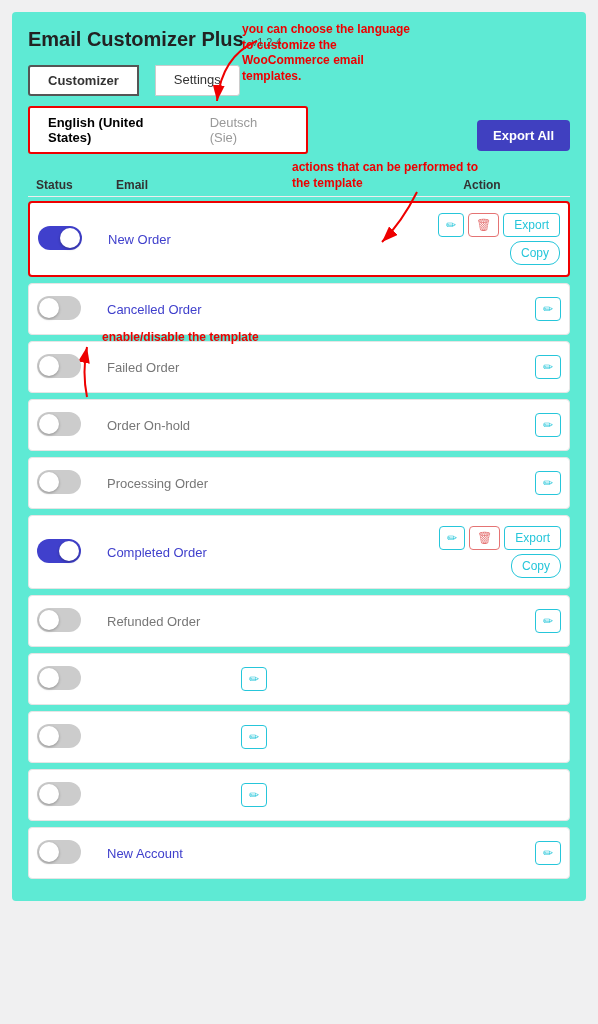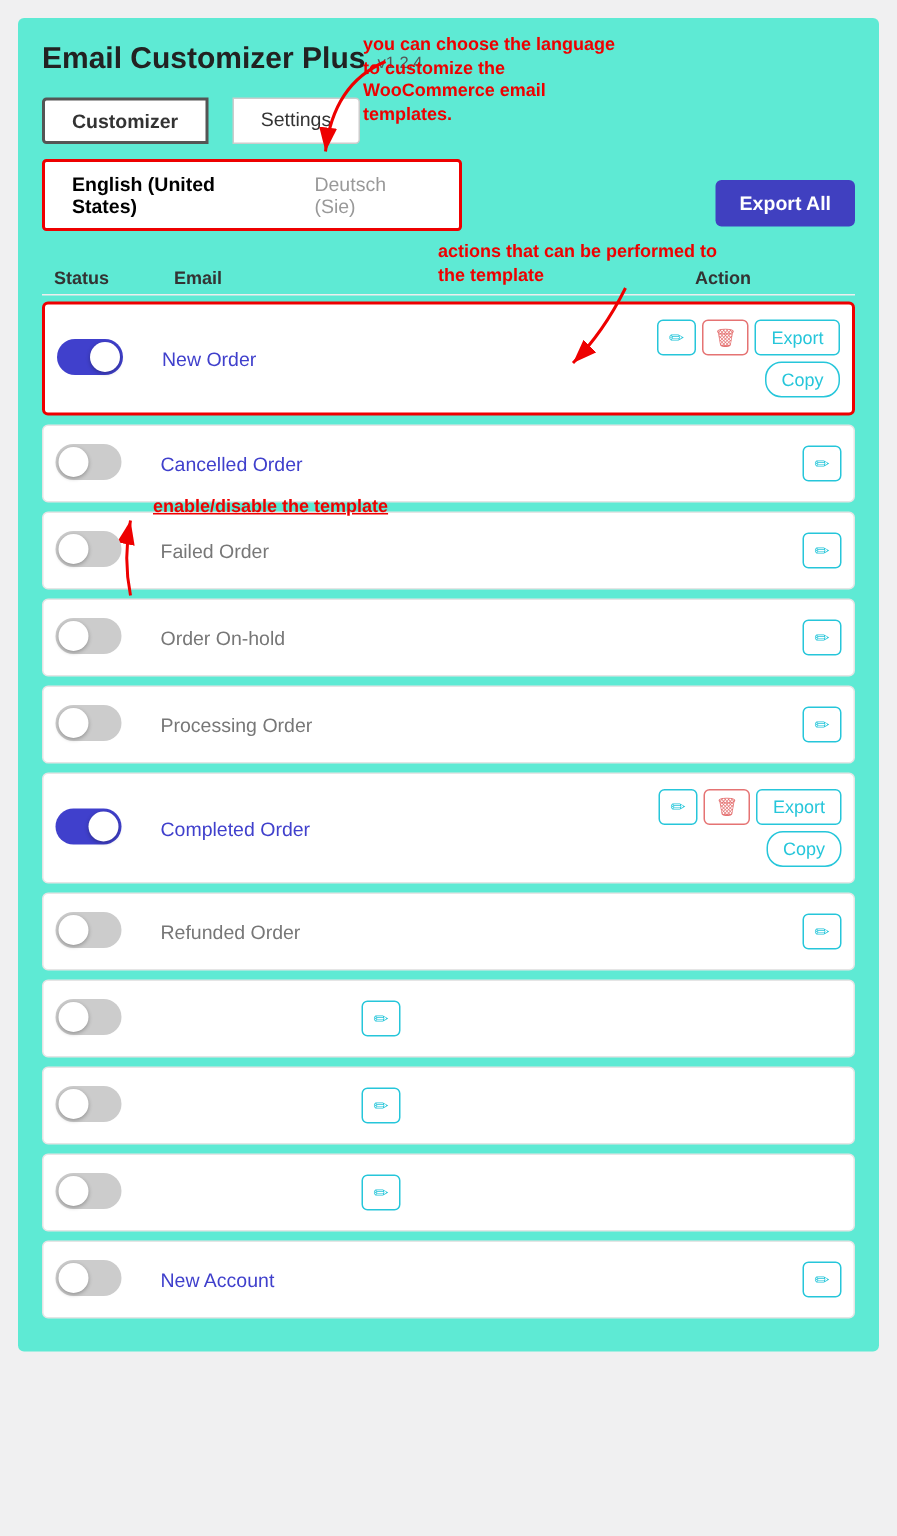--- a/index.html
+++ b/index.html
@@ -48,21 +48,20 @@
     }
     .annotation-toggle {
       position: absolute;
       top: 318px;
       left: 90px;
       color: #e00;
       font-size: 12px;
       font-weight: 600;
       line-height: 1.3;
       max-width: 200px;
-      text-decoration: underline;
     }
 
     
     .tabs-row {
       display: flex;
       gap: 16px;
       margin-bottom: 10px;
       margin-top: 10px;
     }
     .tab {

